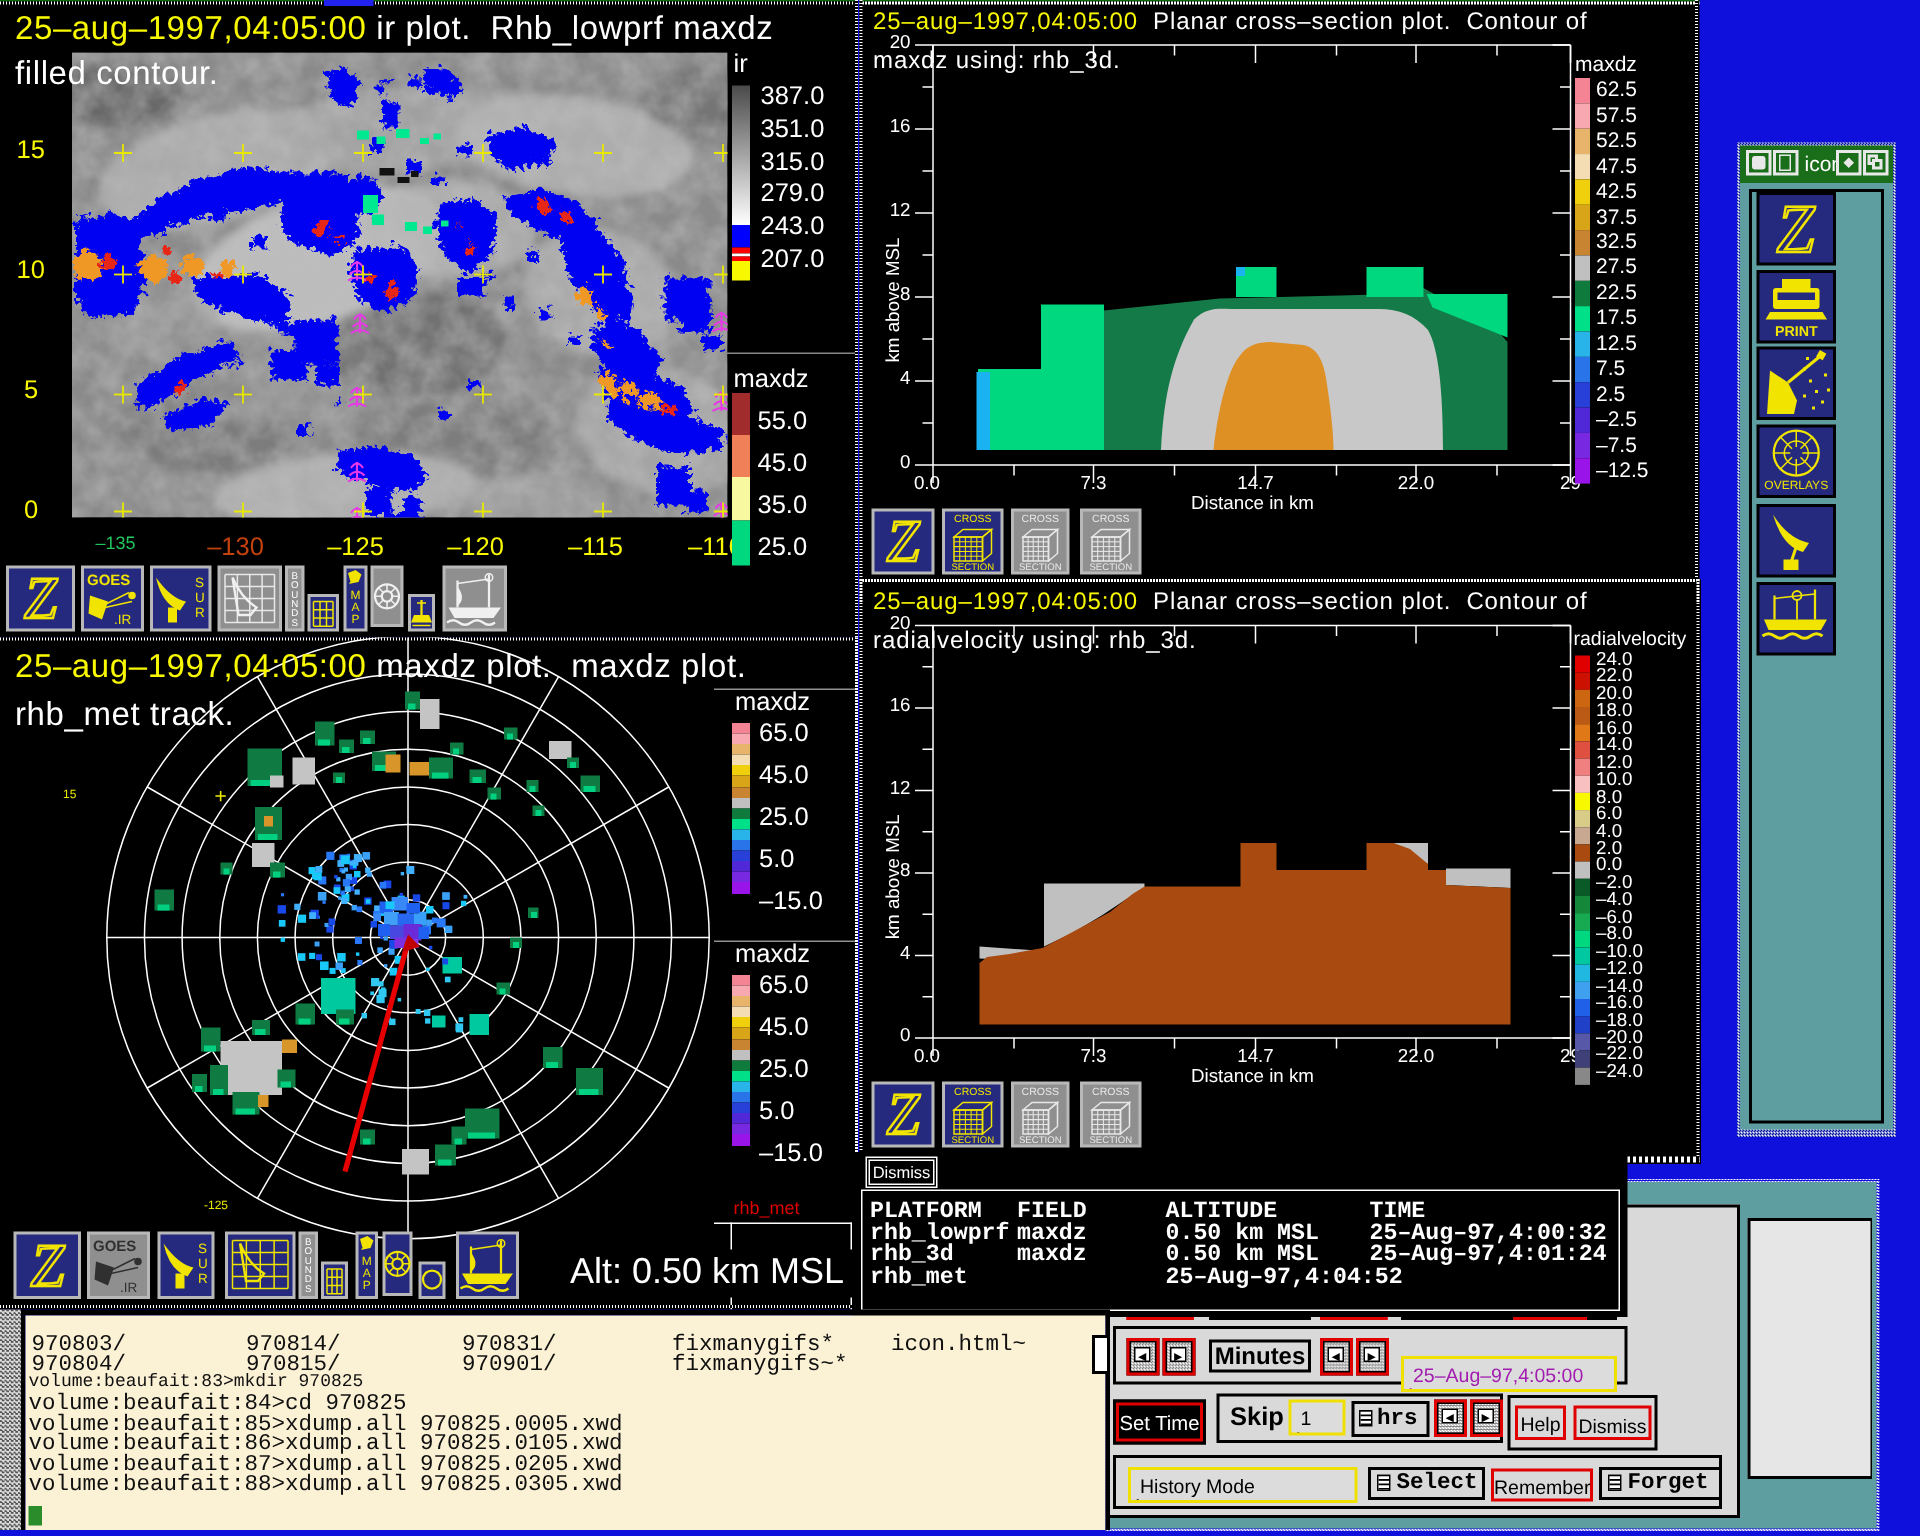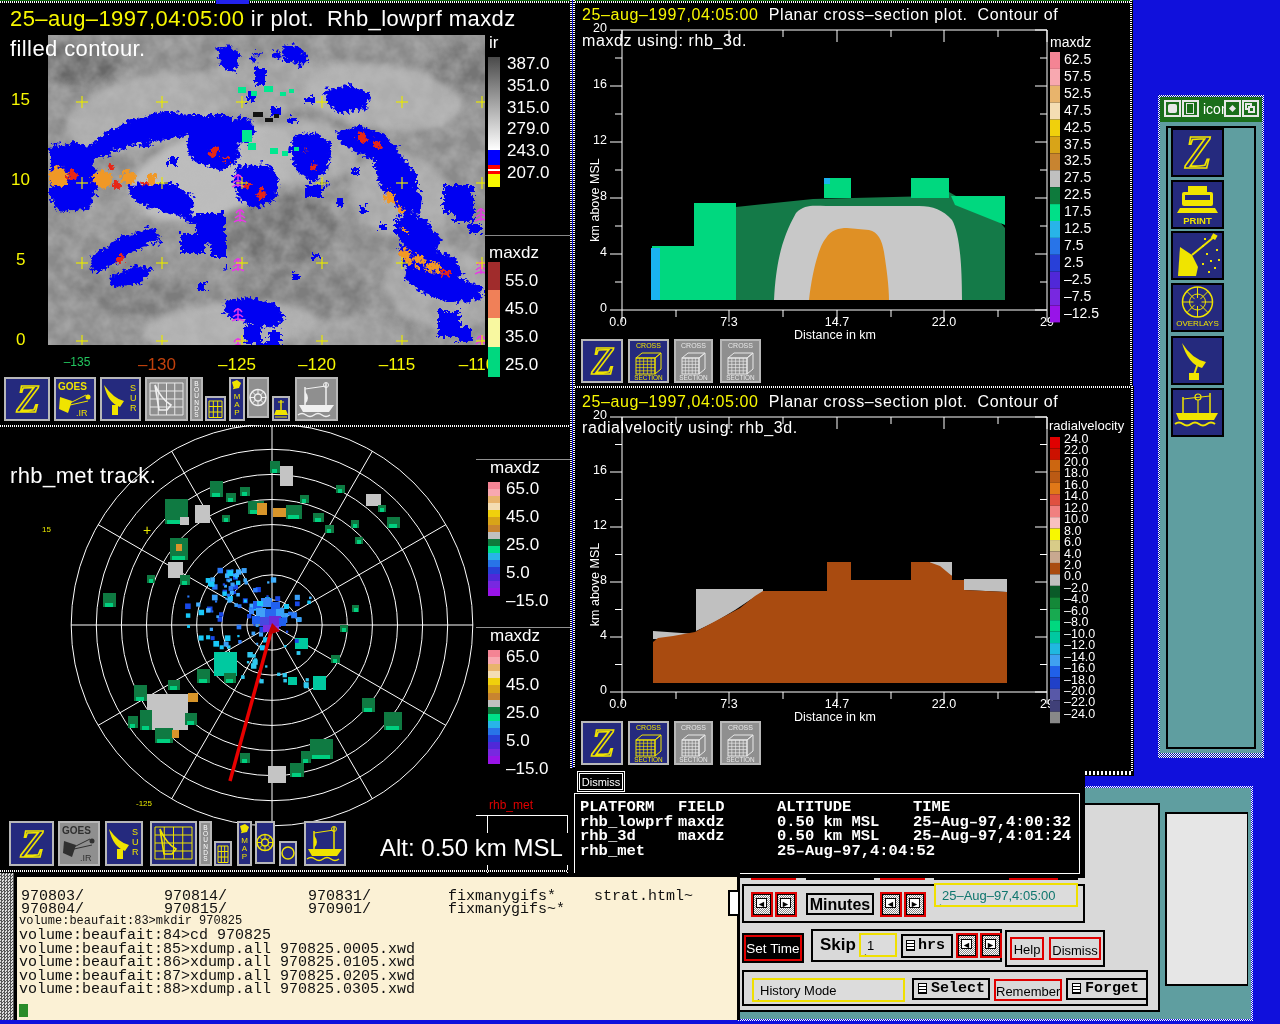--- a/index.html
+++ b/index.html
@@ -738,20 +738,21 @@
         <rect x="271" y="201" width="8" height="6" fill="#8838e8"></rect>
         <rect x="257" y="176" width="6" height="5" fill="#18c8f8"></rect>
         <rect x="284" y="179" width="5" height="5" fill="#18c8f8"></rect>
         <rect x="249" y="184" width="5" height="5" fill="#3888f8"></rect>
         <line x1="272" y1="203" x2="230" y2="356" stroke="#e80000" stroke-width="3.5"></line>
         <polygon points="272,198 280,206 268,210" fill="#c00000"></polygon>
         <text x="42" y="107" font-size="8" fill="#e8e800" font-family="Liberation Sans, sans-serif">15</text>
         <text x="143" y="110" font-size="14" fill="#e8e800" font-family="Liberation Sans, sans-serif">+</text>
         <text x="136" y="381" font-size="8" fill="#e8e800" font-family="Liberation Sans, sans-serif">-125</text>
       </svg>
+  <div class="ttl" style="left:10px;top:6px;z-index:5;"><span class="y">25–aug–1997,04:05:00</span> maxdz plot.&nbsp; maxdz plot.</div>
   <div class="ttl" style="left:10px;top:38px;">rhb_met track.</div>
   <div class="cbl" style="left:490px;top:33px;">maxdz</div>
   <div class="abs" id="cb1" style="left:488px;top:57px;">
         <div style="width:12px;height:7.1px;background:#f48494"></div>
         <div style="width:12px;height:7.1px;background:#f8a8b0"></div>
         <div style="width:12px;height:7.1px;background:#e8b46c"></div>
         <div style="width:12px;height:7.1px;background:#f4ddb3"></div>
         <div style="width:12px;height:7.1px;background:#f0d00c"></div>
         <div style="width:12px;height:7.1px;background:#d8a418"></div>
         <div style="width:12px;height:7.1px;background:#c88430"></div>
@@ -1274,21 +1275,21 @@
       </div>
       <div style="position:absolute;left:68px;top:90px;width:68px;height:22px;border:2px solid #000;background:#d9d9d9;font-weight:bold;font-size:16px;text-align:center;padding-top:1px;color:#000;">Minutes</div>
       <div style="position:absolute;left:142px;top:89px;width:22px;height:25px;border:2px solid #e00000;background:#000;">
         <div style="position:absolute;inset:1px;background-image:repeating-conic-gradient(#fff 0 25%,#888 0 50%);background-size:2px 2px;"></div>
         <div style="position:absolute;left:3px;top:4px;width:11px;height:10px;background:#fff;border:1px solid #000;font-size:9px;line-height:10px;text-align:center;color:#000;font-weight:bold;">◄</div>
       </div>
       <div style="position:absolute;left:166px;top:89px;width:22px;height:25px;border:2px solid #e00000;background:#000;">
         <div style="position:absolute;inset:1px;background-image:repeating-conic-gradient(#fff 0 25%,#888 0 50%);background-size:2px 2px;"></div>
         <div style="position:absolute;left:3px;top:4px;width:11px;height:10px;background:#fff;border:1px solid #000;font-size:9px;line-height:10px;text-align:center;color:#000;font-weight:bold;">►</div>
       </div>
-      <div style="position:absolute;left:196px;top:80px;width:144px;height:24px;border:2px solid #f0e000;background:#dcdcdc;font-size:13px;color:#0f766e;padding:3px 0 0 6px;white-space:nowrap;overflow:hidden;">25–Aug–97,4:05:00<div style="position:absolute;left:3px;top:18px;font-size:9px;">ˆ</div></div>
+      <div style="position:absolute;left:196px;top:101px;width:144px;height:24px;border:2px solid #f0e000;background:#dcdcdc;font-size:13px;color:#a21caf;padding:3px 0 0 6px;white-space:nowrap;overflow:hidden;">25–Aug–97,4:05:00<div style="position:absolute;left:3px;top:18px;font-size:9px;">ˆ</div></div>
       <div style="position:absolute;left:4px;top:130px;width:62px;height:30px;border:2px solid #000;background:#000;"></div>
       <div style="position:absolute;left:6px;top:132px;width:58px;height:26px;border:2px solid #e00000;background:#000;color:#fff;font-size:13.5px;text-align:center;padding-top:4px;white-space:nowrap;">Set Time</div>
       <div style="position:absolute;left:73px;top:126px;width:191px;height:33px;border:2px solid #000;background:#d9d9d9;"></div>
       <div style="position:absolute;left:82px;top:132px;font-weight:bold;font-size:17px;color:#000;">Skip</div>
       <div style="position:absolute;left:121px;top:130px;width:38px;height:24px;border:2px solid #f0e000;background:#dcdcdc;font-size:13px;color:#000;padding:3px 0 0 6px;white-space:nowrap;overflow:hidden;">1<div style="position:absolute;left:3px;top:18px;font-size:9px;">ˆ</div></div>
       <div style="position:absolute;left:163px;top:131px;width:52px;height:24px;border:2px solid #000;background:#d9d9d9;color:#000;">
         <div style="position:absolute;left:3px;top:4px;width:9px;height:11px;border:1px solid #000;background:#fff;background-image:linear-gradient(#000 1px,transparent 1px);background-size:100% 3px;background-position:0 2px;"></div>
         <div style="position:absolute;left:15px;top:1px;font-family:'Liberation Mono',monospace;font-weight:bold;font-size:15px;">hrs</div>
       </div>
       <div style="position:absolute;left:218px;top:130px;width:22px;height:25px;border:2px solid #e00000;background:#000;">
@@ -1335,21 +1336,21 @@
           <span style="position:absolute;left:21px;">970802/</span>
           <span style="position:absolute;left:164px;">970813/</span>
           <span style="position:absolute;left:308px;">970824/</span>
         </div>
       </div>
       <div style="position:absolute;top:15px;left:0;width:740px;height:14px;font-family:'Liberation Mono',monospace;font-size:15px;color:#101010;">
         <span style="position:absolute;left:21px;">970803/</span>
         <span style="position:absolute;left:164px;">970814/</span>
         <span style="position:absolute;left:308px;">970831/</span>
         <span style="position:absolute;left:448px;">fixmanygifs*</span>
-        <span style="position:absolute;left:594px;">strat.html~</span>
+        <span style="position:absolute;left:594px;">icon.html~</span>
       </div>
       <div style="position:absolute;top:28px;left:0;width:740px;height:14px;font-family:'Liberation Mono',monospace;font-size:15px;color:#101010;">
         <span style="position:absolute;left:21px;">970804/</span>
         <span style="position:absolute;left:164px;">970815/</span>
         <span style="position:absolute;left:308px;">970901/</span>
         <span style="position:absolute;left:448px;">fixmanygifs~*</span>
       </div>
       <div style="position:absolute;left:19px;top:41px;white-space:pre;font-family:'Liberation Mono',monospace;font-size:12px;color:#101010;">volume:beaufait:83&gt;mkdir 970825</div>
       <div style="position:absolute;left:19px;top:54px;white-space:pre;font-family:'Liberation Mono',monospace;font-size:15px;color:#101010;">volume:beaufait:84&gt;cd 970825</div>
       <div style="position:absolute;left:19px;top:68px;white-space:pre;font-family:'Liberation Mono',monospace;font-size:15px;color:#101010;">volume:beaufait:85&gt;xdump.all 970825.0005.xwd</div>

